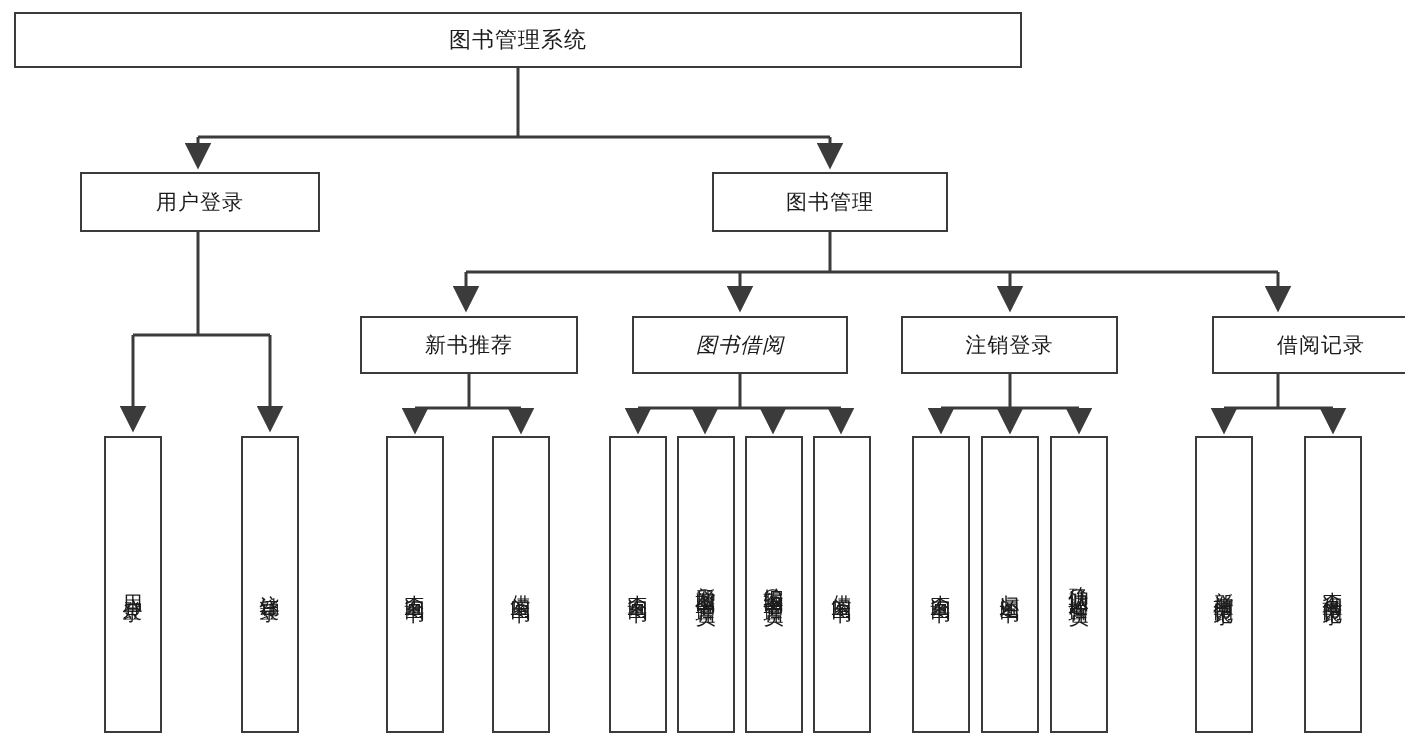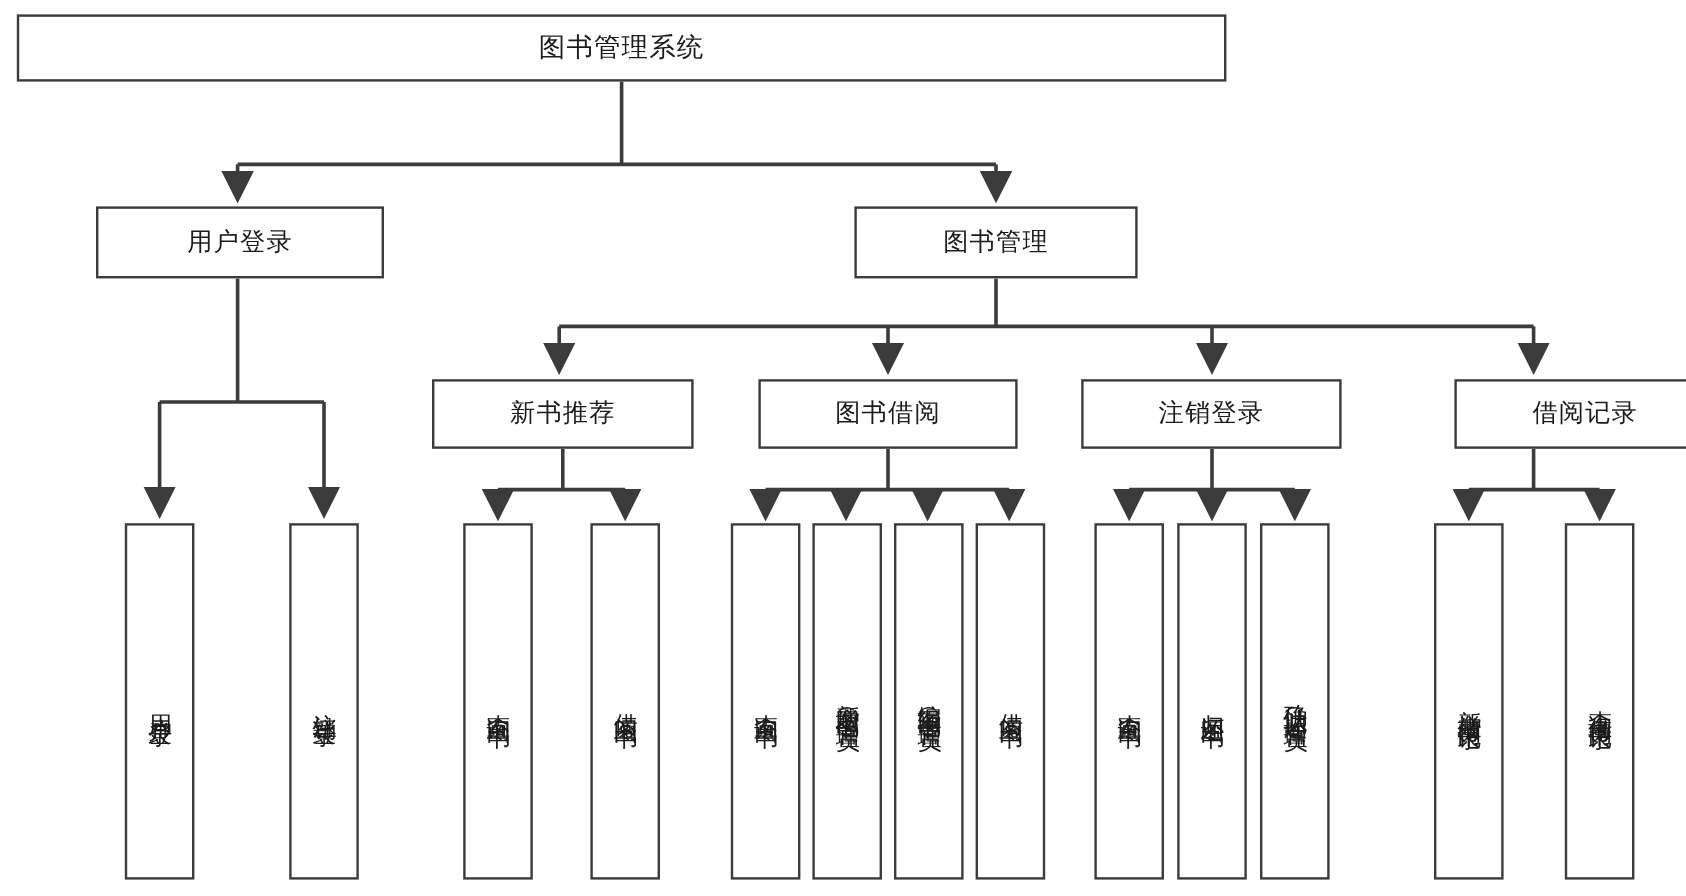--- a/index.html
+++ b/index.html
@@ -129,21 +129,21 @@
   <div class="node-box" style="left:80px; top:172px; width:240px; height:60px;">
     <span class="node-label">用户登录</span>
   </div>
   <div class="node-box" style="left:360px; top:316px; width:218px; height:58px;">
     <span class="node-label">新书推荐</span>
   </div>
 
   <div class="node-box" style="left:712px; top:172px; width:236px; height:60px;">
     <span class="node-label">图书管理</span>
   </div>
-  <div class="node-box" style="left:632px; top:316px; width:216px; height:58px;">
+  <div class="node-box" style="left:632px; top:316px; width:216px; height:58px;font-style:italic;">
     <span class="node-label">图书借阅</span>
   </div>
   <div class="node-box" style="left:901px; top:316px; width:217px; height:58px;">
     <span class="node-label">注销登录</span>
   </div>
   <div class="node-box" style="left:1212px; top:316px; width:218px; height:58px;justify-content:center;">
     <span class="node-label">借阅记录</span>
   </div>
 
   <div class="node-box node-leaf" style="left:104px; top:436px; width:58px; height:297px;">

